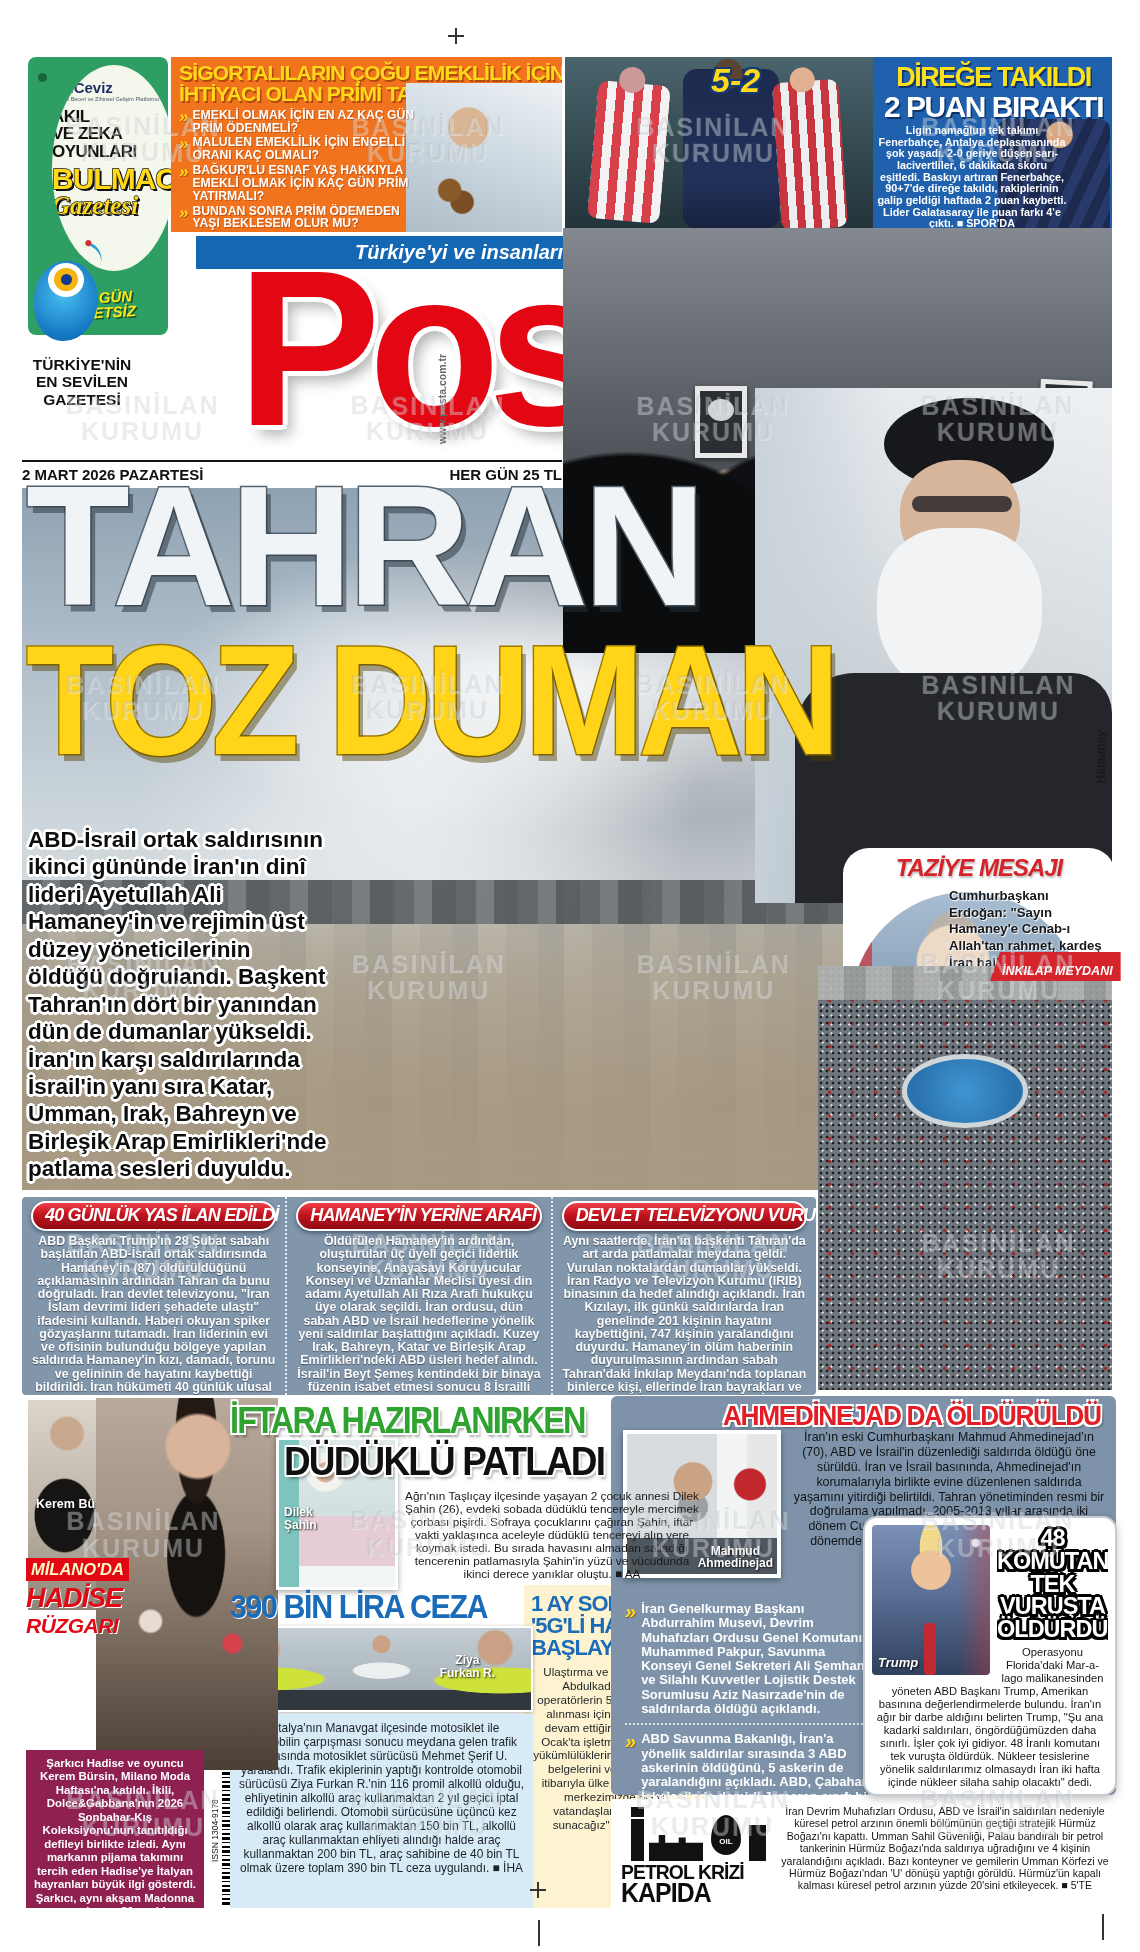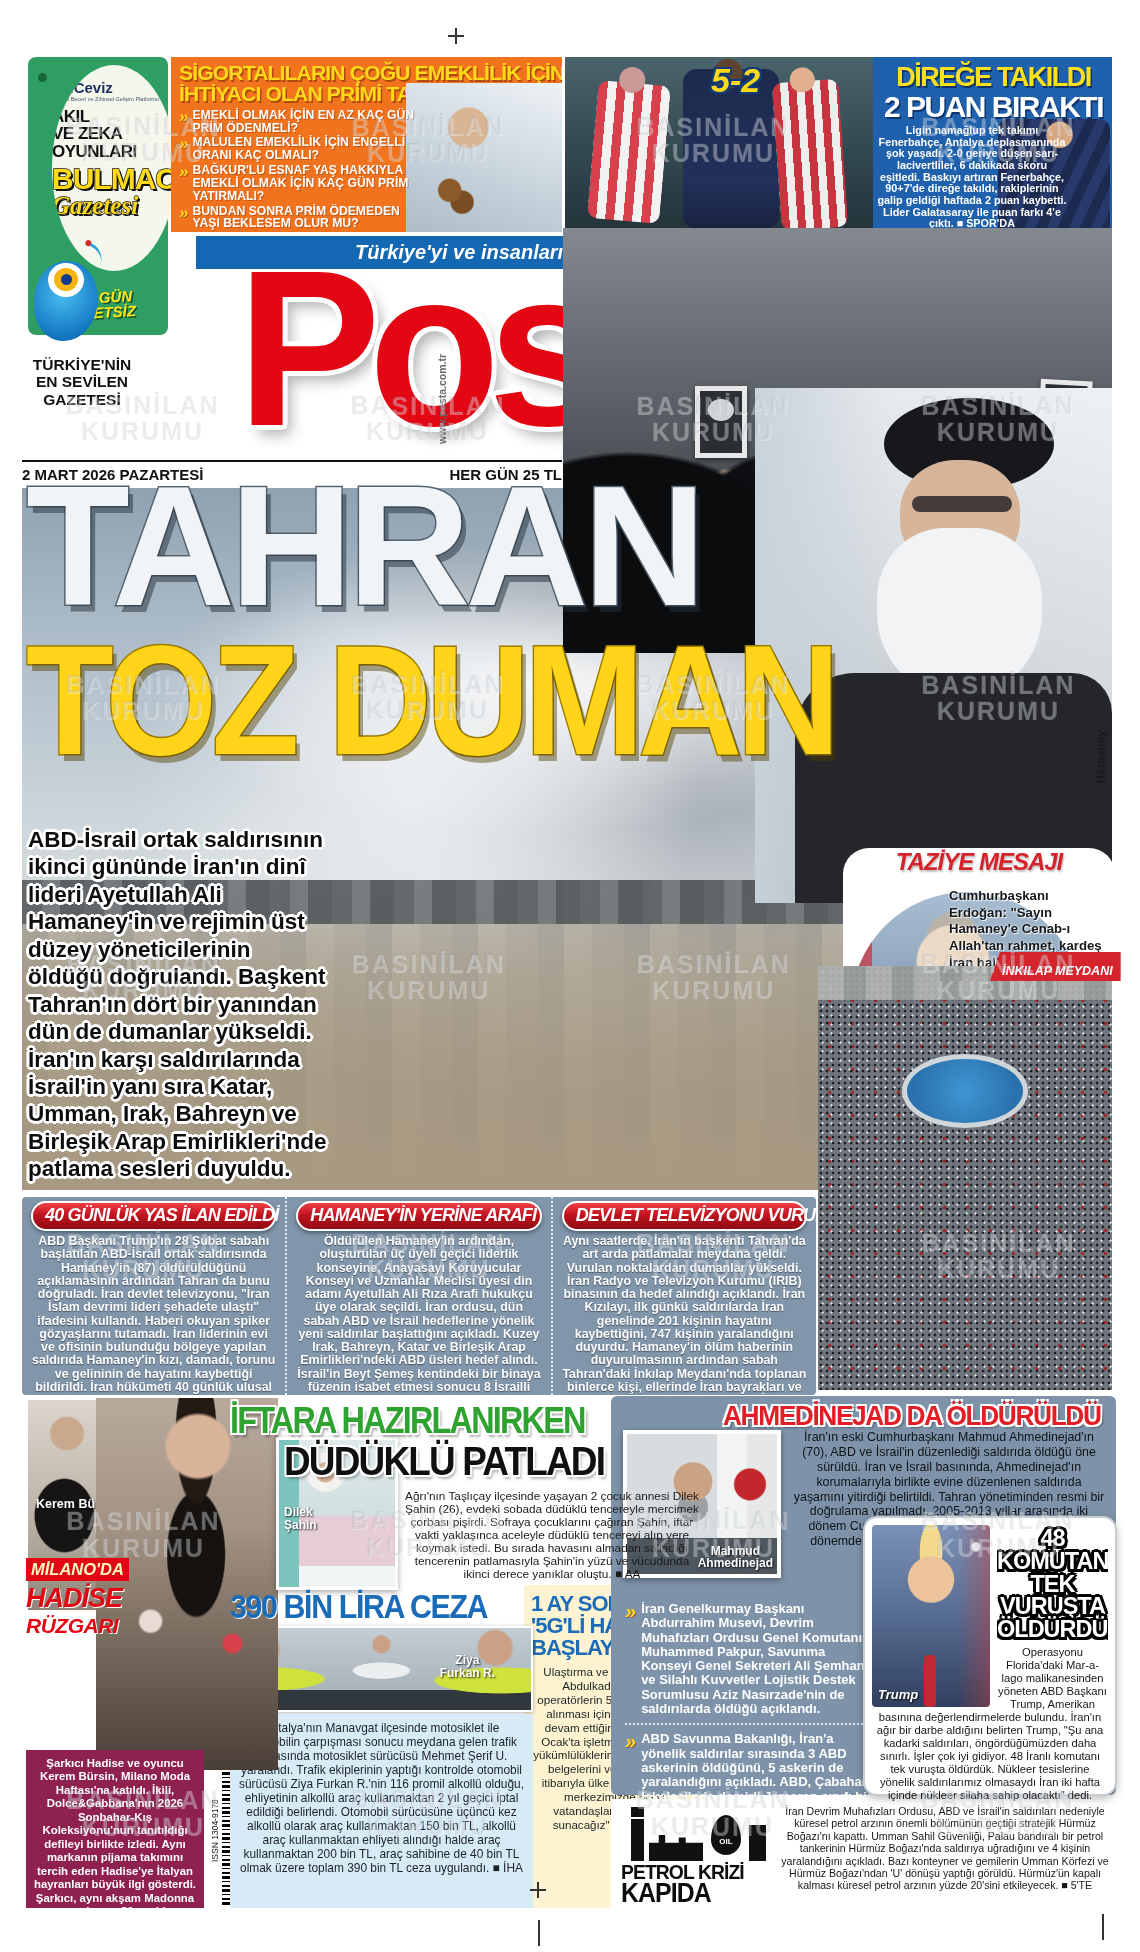--- a/index.html
+++ b/index.html
@@ -173,21 +173,21 @@
   .kh-credit { position:absolute; right:4px; top:342px; writing-mode:vertical-rl; transform:rotate(180deg);
       font-weight:bold; font-size:12px; color:#1a1a1a; }
   .lede { position:absolute; left:28px; top:826px; width:302px; z-index:4;
       font-weight:bold; font-size:22.5px; line-height:1.22; color:#0d0d0d;
       text-shadow:-2px -2px 0 #fff, 2px -2px 0 #fff, -2px 2px 0 #fff, 2px 2px 0 #fff,
                   -3px 0 0 #fff, 3px 0 0 #fff, 0 -3px 0 #fff, 0 3px 0 #fff; }
 
   
   .taziye { position:absolute; left:843px; top:848px; width:272px; height:340px; z-index:5;
       background:#fff; border-radius:26px; box-shadow:0 0 18px r gba(255,255,255,0.8); }
-  .taziye-title { text-align:center; font-weight:bold; font-style:italic; font-size:24px;
+  .taziye-title { text-align:center; padding-top:6px; font-weight:bold; font-style:italic; font-size:24px;
       letter-spacing:-1px; color:#d6232b; text-shadow:1px 2px 2px rgba(0,0,0,0.25); }
   .erdogan { position:absolute; left:8px; top:44px; width:232px; height:232px; border-radius:50%; overflow:hidden; z-index:1;
       background:
         radial-gradient(circle at 44% 30%, #ecd9c6 0 17%, transparent 18%),
         radial-gradient(circle at 44% 20%, #b9b2a8 0 11%, transparent 12%),
         linear-gradient(90deg, rgba(200,55,63,0.75) 0 9%, rgba(200,55,63,0) 9%),
         linear-gradient(180deg,#a8bdd1 0%, #8aa3bb 42%, #2c3a5c 72%, #1c2844 100%); }
   .erdogan::after { content:""; position:absolute; left:46%; top:58%; width:10px; height:60px; background:#3c6ea5; border-radius:4px; }
   .taziye-body { position:absolute; left:106px; top:40px; width:160px; z-index:2;
       font-weight:bold; font-size:13.2px; line-height:1.26; color:#16181b;
@@ -332,21 +332,21 @@
   .ahmed-body { position:absolute; left:180px; top:34px; width:316px; font-size:12.4px; line-height:1.2;
       text-align:center; color:#0f1316; }
   .iran-bullets { position:absolute; left:14px; top:206px; width:254px; }
   .ib-row { display:flex; gap:5px; color:#fff; font-weight:bold; font-size:13px; line-height:1.1; }
   .ib-row .chev { font-size:20px; }
   .ib-sep { border-top:2px dotted #dfe6ec; margin:7px 0; }
 
   
   .trump-panel { position:absolute; left:863px; top:1516px; width:254px; height:280px; z-index:3;
       background:#fff; border:2px solid #c6ccd2; border-radius:14px; padding:7px; box-shadow:0 3px 8px rgba(0,0,0,0.25); }
-  .trump-photo { float:left; position:relative; width:118px; height:182px; margin:0 7px 3px 0;
+  .trump-photo { float:left; position:relative; width:118px; height:150px; margin:0 7px 3px 0;
       border-radius:4px; overflow:hidden;
       background:
         radial-gradient(circle at 50% 30%, #ecc39a 0 16%, transparent 17%),
         radial-gradient(ellipse at 50% 15%, #f2d98c 0 13%, transparent 14%),
         radial-gradient(circle at 88% 12%, rgba(255,255,255,0.8) 0 2%, transparent 3%),
         linear-gradient(90deg, transparent 72%, rgba(190,60,60,0.45) 100%),
         linear-gradient(180deg,#7b90b5 0%, #5a7096 45%, #31405f 100%); }
   .trump-photo::before { content:""; position:absolute; left:52px; bottom:0; width:12px; height:52px; background:#c22a33; border-radius:4px; }
   .trump-cap { position:absolute; left:6px; bottom:5px; color:#fff; font-weight:bold; font-style:italic; font-size:13px;
       text-shadow:1px 1px 2px rgba(0,0,0,0.85); }

